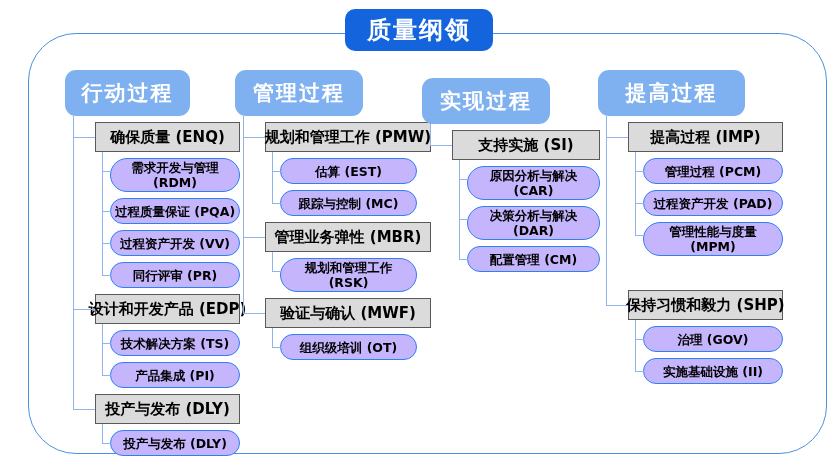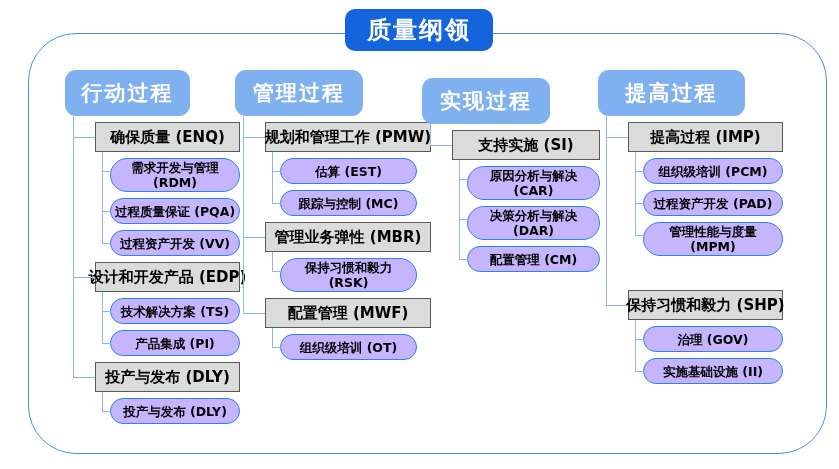--- a/index.html
+++ b/index.html
@@ -88,20 +88,23 @@
       <ul class="children">
         <li class="child">
             <div class="wbox">需求开发与管理 (RDM)</div>
           </li>
         <li class="child">
             <div class="wbox">过程质量保证 (PQA)</div>
           </li>
         <li class="child">
             <div class="wbox">过程资产开发 (VV)</div>
           </li>
+        <li class="child">
+            <div class="wbox">同行评审 (PR)</div>
+          </li>
       </ul>
     </li>
     <li class="group">
       <div class="gbox">设计和开发产品 (EDP)</div>
       <ul class="children">
         <li class="child">
             <div class="wbox">技术解决方案 (TS)</div>
           </li>
         <li class="child">
             <div class="wbox">产品集成 (PI)</div>
@@ -130,26 +133,26 @@
           </li>
         <li class="child">
             <div class="wbox">跟踪与控制 (MC)</div>
           </li>
       </ul>
     </li>
     <li class="group">
       <div class="gbox">管理业务弹性 (MBR)</div>
       <ul class="children">
         <li class="child">
-            <div class="wbox">保持习惯和毅力 (RSK)</div>
-          </li>
-      </ul>
-    </li>
-    <li class="group">
-      <div class="gbox">配置管理 (MWF)</div>
+            <div class="wbox">规划和管理工作 (RSK)</div>
+          </li>
+      </ul>
+    </li>
+    <li class="group">
+      <div class="gbox">验证与确认 (MWF)</div>
       <ul class="children">
         <li class="child">
             <div class="wbox">组织级培训 (OT)</div>
           </li>
       </ul>
     </li>
   </ul>
 </div>
 
 <div class="col col3">
@@ -172,21 +175,21 @@
   </ul>
 </div>
 
 <div class="col col4">
   <div class="hdr">提高过程</div>
   <ul class="groups">
     <li class="group">
       <div class="gbox">提高过程 (IMP)</div>
       <ul class="children">
         <li class="child">
-            <div class="wbox">组织级培训 (PCM)</div>
+            <div class="wbox">管理过程 (PCM)</div>
           </li>
         <li class="child">
             <div class="wbox">过程资产开发 (PAD)</div>
           </li>
         <li class="child">
             <div class="wbox">管理性能与度量
 (MPM)</div>
           </li>
       </ul>
     </li>

